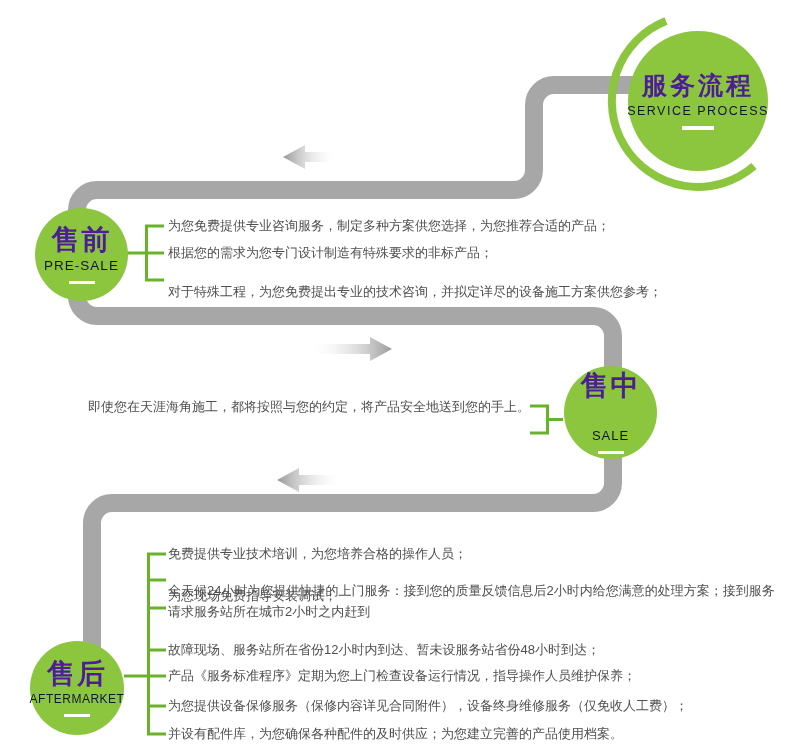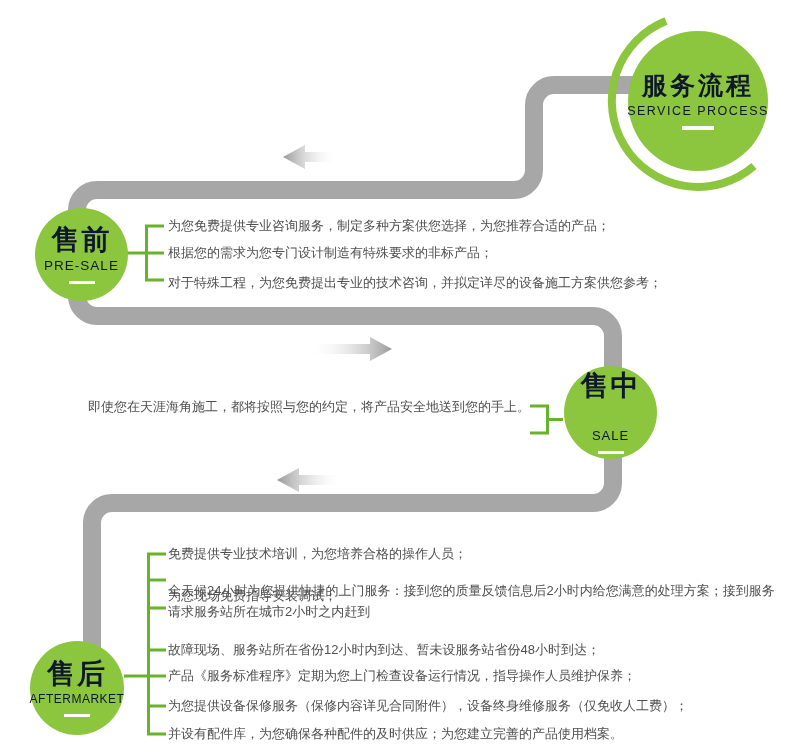--- a/index.html
+++ b/index.html
@@ -8,21 +8,21 @@
     font-family:"Liberation Sans","DejaVu Sans",sans-serif;
   }
   .flow-svg{position:absolute;left:0;top:0;pointer-events:none;}
   
   .stage-circle{
     position:absolute;border-radius:50%;background:#8cc63e;
     display:flex;flex-direction:column;align-items:center;justify-content:center;
     text-align:center;z-index:3;
   }
   .stage-circle .cn{
-    color:#0f172a;font-weight:bold;line-height:1.1;letter-spacing:2px;
+    color:#4c1d95;font-weight:bold;line-height:1.1;letter-spacing:2px;
   }
   .stage-circle .en{
     color:#0f172a;line-height:1.2;margin-top:2px;white-space:nowrap;
   }
   .stage-circle .dash{background:#ffffff;height:3px;width:26px;margin-top:7px;}
   .c-main{left:628px;top:31px;width:140px;height:140px;}
   .c-main .cn{font-size:25px;letter-spacing:3px;}
   .c-main .en{font-size:12.5px;letter-spacing:1.5px;margin-top:4px;}
   .c-main .dash{width:32px;height:4px;}
   .c-pre{left:35px;top:208px;width:93px;height:93px;}
@@ -100,21 +100,21 @@
   </div>
 
   <div class="stage-circle c-after">
     <div class="cn">售后</div>
     <div class="en">AFTERMARKET</div>
     <div class="dash"></div>
   </div>
 
   <div class="item" style="top:217px;">为您免费提供专业咨询服务，制定多种方案供您选择，为您推荐合适的产品；</div>
   <div class="item" style="top:244px;">根据您的需求为您专门设计制造有特殊要求的非标产品；</div>
-  <div class="item" style="top:274px;">对于特殊工程，为您免费提出专业的技术咨询，并拟定详尽的设备施工方案供您参考；</div>
+  <div class="item" style="top:283px;">对于特殊工程，为您免费提出专业的技术咨询，并拟定详尽的设备施工方案供您参考；</div>
 
   <div class="sale-line" style="top:398px;">即使您在天涯海角施工，都将按照与您的约定，将产品安全地送到您的手上。</div>
 
   <div class="item" style="top:545px;">免费提供专业技术培训，为您培养合格的操作人员；</div>
   <div class="item" style="top:571px;margin-top:16px;">为您现场免费指导安装调试；</div>
   <div class="item wrap" style="top:580px;">全天候24小时为您提供快捷的上门服务：接到您的质量反馈信息后2小时内给您满意的处理方案；接到服务请求服务站所在城市2小时之内赶到</div>
   <div class="item" style="top:641px;">故障现场、服务站所在省份12小时内到达、暂未设服务站省份48小时到达；</div>
   <div class="item" style="top:667px;">产品《服务标准程序》定期为您上门检查设备运行情况，指导操作人员维护保养；</div>
   <div class="item" style="top:697px;">为您提供设备保修服务（保修内容详见合同附件），设备终身维修服务（仅免收人工费）；</div>
   <div class="item" style="top:725px;font-family:Liberation Serif, serif;">并设有配件库，为您确保各种配件的及时供应；为您建立完善的产品使用档案。</div>

